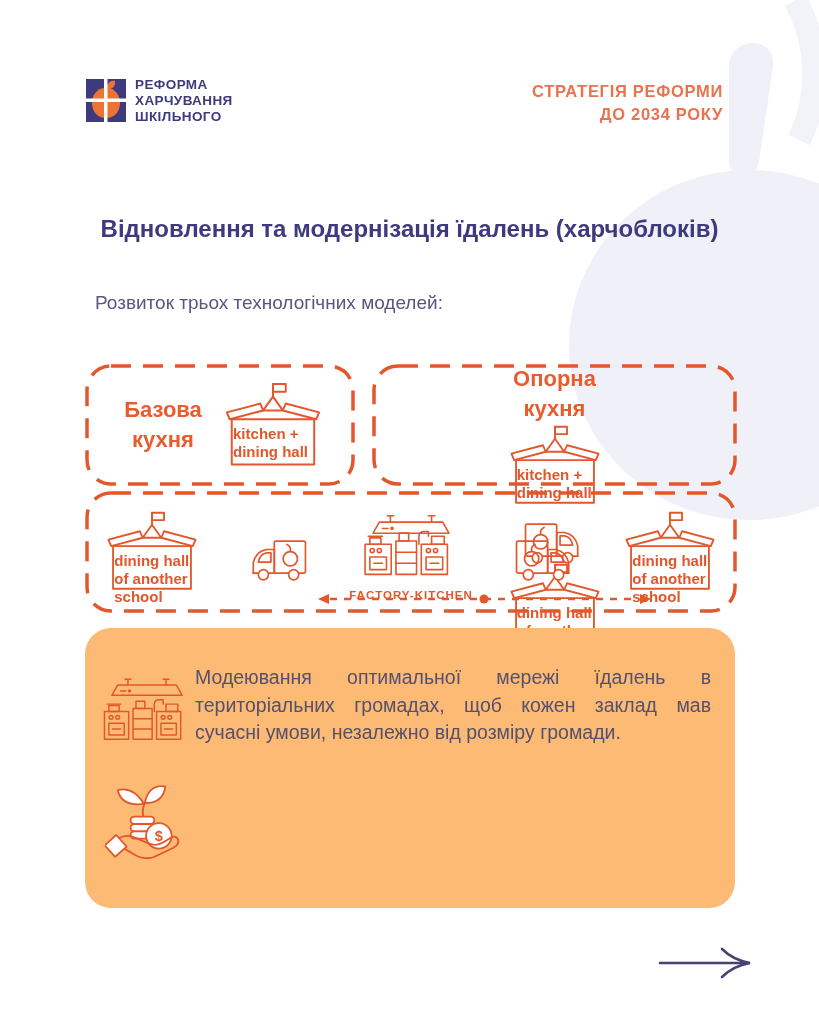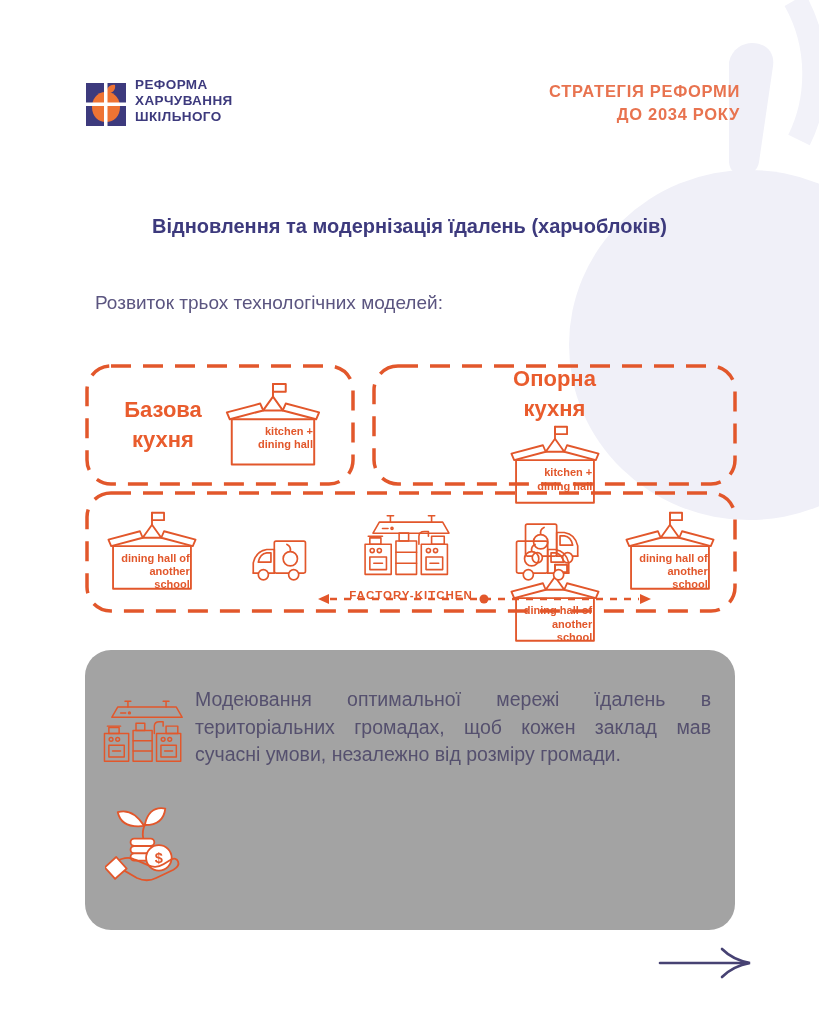--- a/index.html
+++ b/index.html
@@ -4,66 +4,66 @@
 <style>
   * { margin:0; padding:0; box-sizing:border-box; }
   body { background:#fff; }
   .page {
     position:relative; width:819px; height:1024px; background:#ffffff;
     overflow:hidden; font-family:"Liberation Sans", sans-serif;
   }
   .bg-deco { position:absolute; left:499px; top:0; width:320px; height:580px; pointer-events:none; }
 
   
-  .logo { position:absolute; left:86px; top:76px; display:flex; gap:9px; align-items:flex-end; }
+  .logo { position:absolute; left:86px; top:76px; display:flex; gap:9px; align-items:center; }
   .logo-mark { width:40px; height:43px; flex:0 0 auto; }
   .logo-text { font-size:13.5px; font-weight:bold; color:#3D3A7D; line-height:1.2; letter-spacing:0.4px; padding-top:1px; }
-  .strategy { position:absolute; right:79px; top:80px; text-align:right; color:#E8734F;
+  .strategy { position:absolute; right:96px; top:80px; text-align:right; color:#E8734F;
     font-size:16.5px; font-weight:bold; line-height:1.4; letter-spacing:0.7px; }
 
   
   .goal { position:absolute; left:0; top:187px; width:100%; text-align:center;
     color:#F0542B; font-size:23px; font-weight:800; letter-spacing:0.3px; }
   .headline { position:absolute; left:0; top:215px; width:100%; text-align:center;
-    color:#3D3A7D; font-size:20px; font-weight:800; }
+    color:#3D3A7D; font-size:24px; font-weight:800; }
   .intro { position:absolute; left:95px; top:292px; font-size:19px; color:#5B5580; }
 
   
   .box { position:absolute; }
   .box .dash { position:absolute; left:0; top:0; }
   .box-basic   { left:85px;  top:364px; width:270px; height:122px; }
   .box-support { left:372px; top:364px; width:365px; height:122px; }
   .box-factory { left:85px;  top:491px; width:652px; height:122px; }
   .box-inner { position:relative; width:100%; height:100%; display:flex; align-items:center; }
   .box-basic   .box-inner { padding:0 28px; justify-content:space-between; }
   .box-support .box-inner { padding:0 16px; justify-content:space-between;flex-direction:column; }
   .box-factory .box-inner { padding:0 16px; justify-content:space-between; }
   .model-name { color:#E95C2D; font-weight:800; font-size:22px; line-height:1.35; text-align:center; }
   .box-basic .model-name { width:100px; }
   .box-support .model-name { width:96px; }
   .box-factory .model-name { width:120px; }
 
   .school { position:relative; width:108px; height:90px; flex:0 0 auto; }
   .school svg { position:absolute; inset:0; }
-  .school-label { position:absolute; left:13%; right:13%; top:50%; text-align:right;
-    color:#E2572B; font-size:11px; line-height:1.2; font-weight:bold; }
+  .school-label { position:absolute; left:13%; right:13%; top:50%; text-align:left;
+    color:#E2572B; font-size:15px; line-height:1.2; font-weight:bold; }
   .school.small { width:102px; height:86px; }
 
   .truck { width:64px; height:52px; flex:0 0 auto; transform:translateY(10px); }
   .truck.flip svg { transform:scaleX(-1); }
 
   .factory-col { display:flex; flex-direction:column; align-items:center; flex:0 0 auto; transform:translateY(4px); }
   .factory-col .fk-icon { width:118px; height:76px; }
   .fk-label { color:#E2572B; font-size:11.5px; font-weight:bold; letter-spacing:1px; margin-top:2px; }
 
   .route { position:absolute; left:231px; bottom:7px; width:337px; height:14px; }
 
   
-  .panel { position:absolute; left:85px; top:650px; width:650px; height:280px;
-    background:#a3a3a3; border-radius:26px; }
+  .panel { position:absolute; left:85px; top:628px; width:650px; height:280px;
+    background:#fdba74; border-radius:26px; }
   .note { position:absolute; left:14px; right:24px; display:flex; }
   .note-1 { top:36px; }
   .note-2 { top:152px; }
   .note-icon { width:96px; flex:0 0 auto; display:flex; justify-content:center; align-items:flex-start; }
   .note-text { flex:1; font-size:19.5px; color:#55506E; line-height:1.42; text-align:justify; }
   .note-1 .note-icon svg { width:88px; height:80px; margin-top:6px; }
   .note-2 .note-icon svg { width:84px; height:84px; margin-top:2px; }
 
   .next-arrow { position:absolute; left:656px; top:944px; width:102px; height:38px; cursor:pointer; }
 

